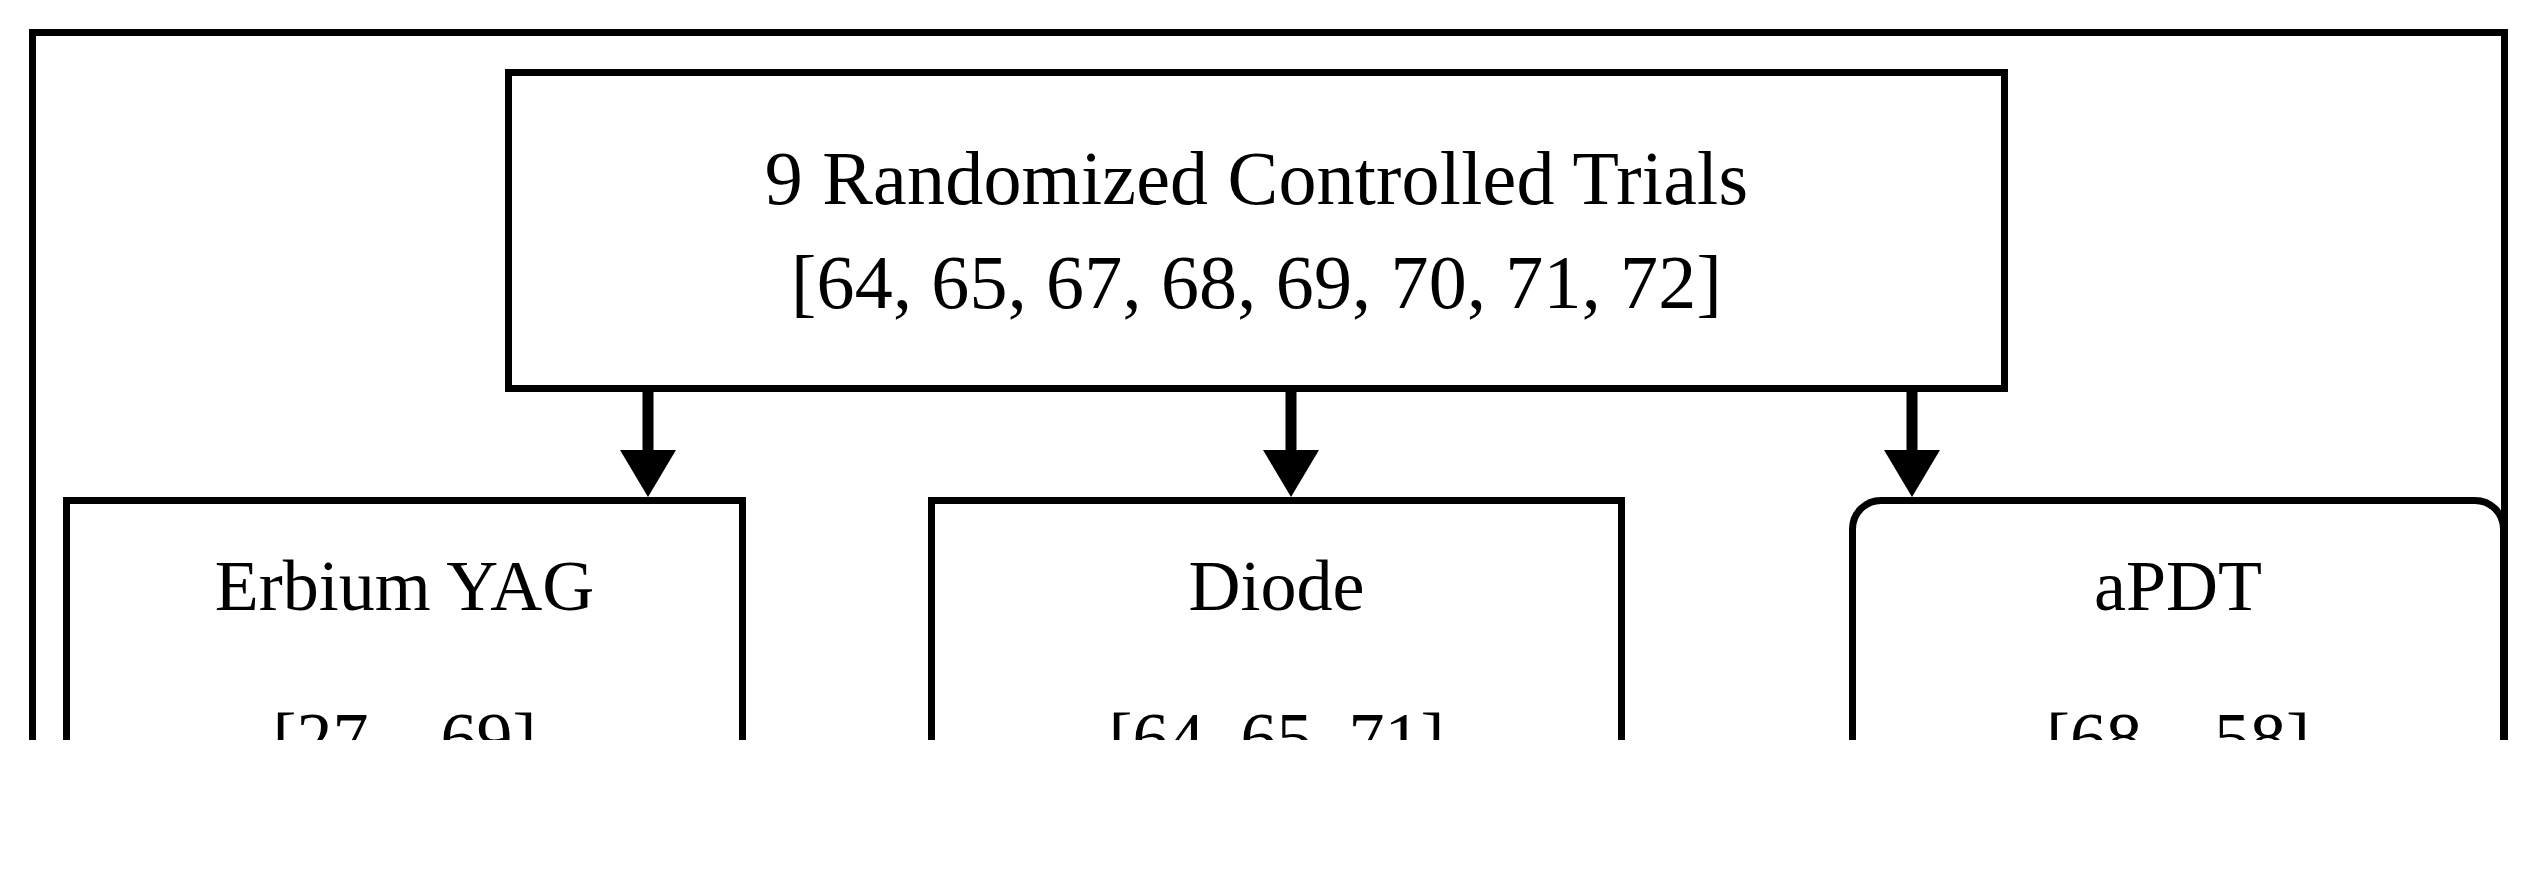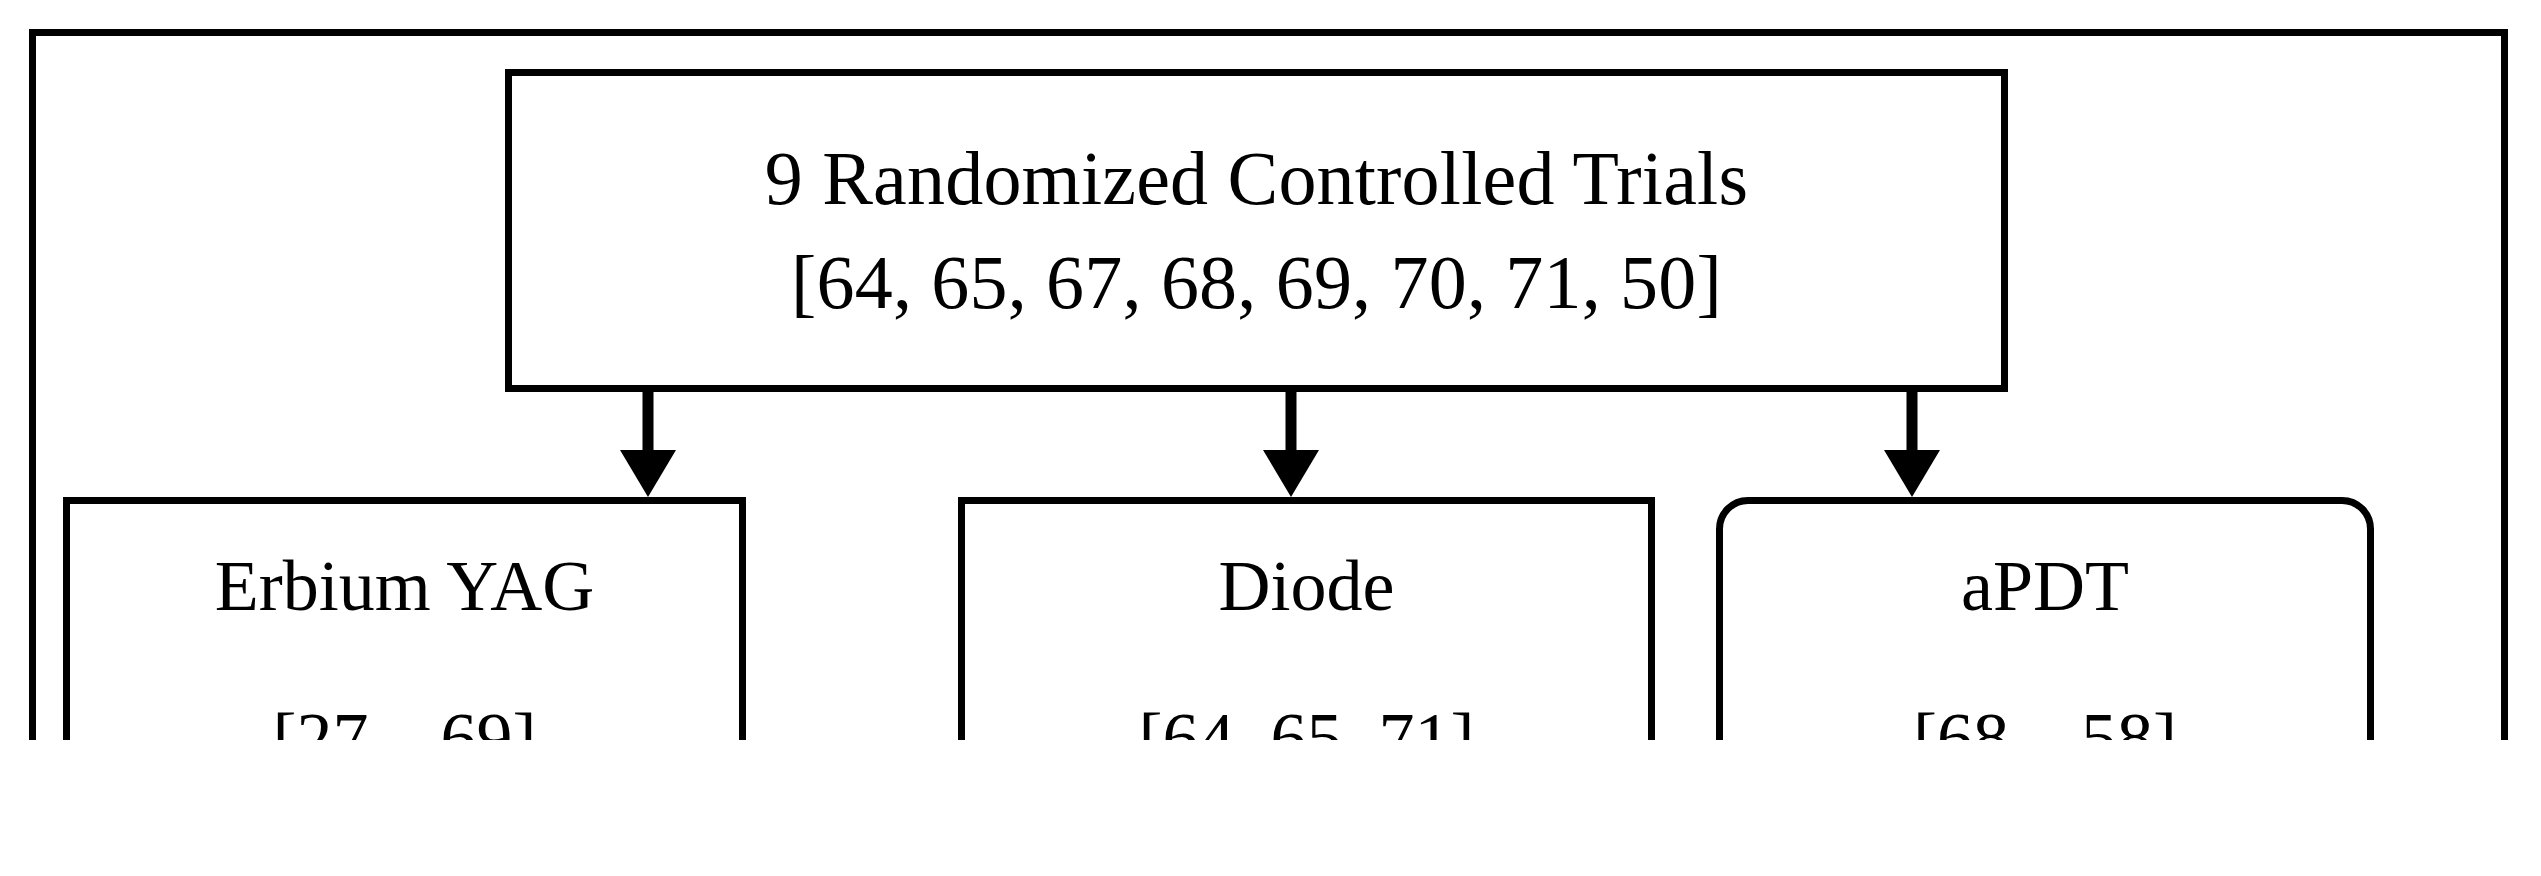--- a/index.html
+++ b/index.html
@@ -72,22 +72,22 @@
     justify-content: center;
     gap: 41px;
   }
   .leaf-box .node-line {
     font-size: 72px;
     white-space: nowrap;
   }
   .leaf-box .node-line.line-1 { margin-bottom: 26px; }
 
   #node-erbium { left: 63px;   width: 683px; }
-  #node-diode  { left: 958px;  width: 697px; }
-  #node-apdt   { left: 1716px; width: 658px; border-radius: 32px; }
+  #node-diode  { left: 928px;  width: 697px; }
+  #node-apdt   { left: 1849px; width: 658px; border-radius: 32px; }
 
   
   .connector {
     position: absolute;
     width: 56px;
     height: 106px;
     top: 390px;
   }
   .connector .shaft {
     position: absolute;
@@ -115,21 +115,21 @@
 </style>
 </head>
 <body>
 
 <div id="diagram-canvas">
 
   <div class="outer-frame"></div>
 
   <div class="node-box" id="node-root">
     <div class="node-line line-1">9 Randomized Controlled Trials</div>
-    <div class="node-line line-2">[64, 65, 67, 68, 69, 70, 71, 50]</div>
+    <div class="node-line line-2">[64, 65, 67, 68, 69, 70, 71, 72]</div>
   </div>
 
   <div class="connector" id="connector-erbium">
     <div class="shaft"></div>
     <div class="head"></div>
   </div>
   <div class="connector" id="connector-diode">
     <div class="shaft"></div>
     <div class="head"></div>
   </div>

